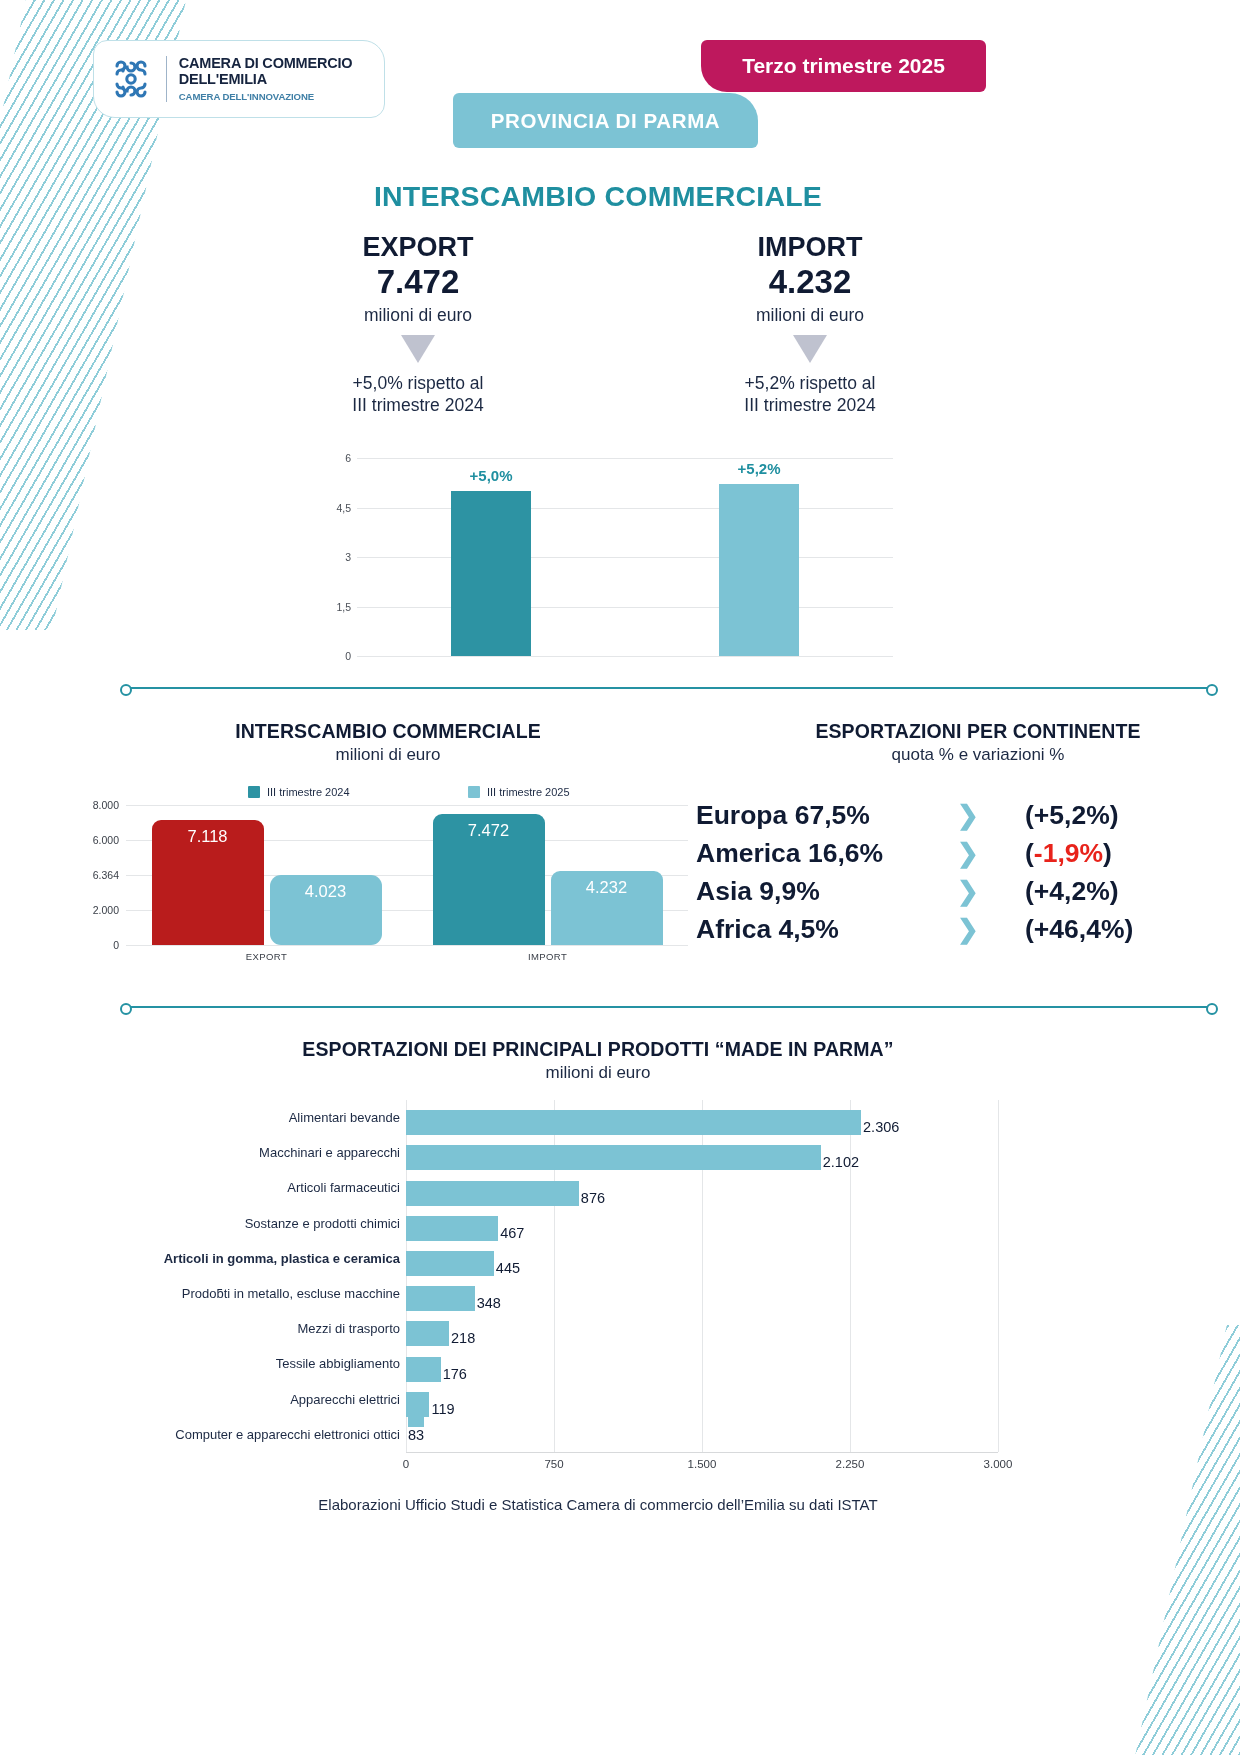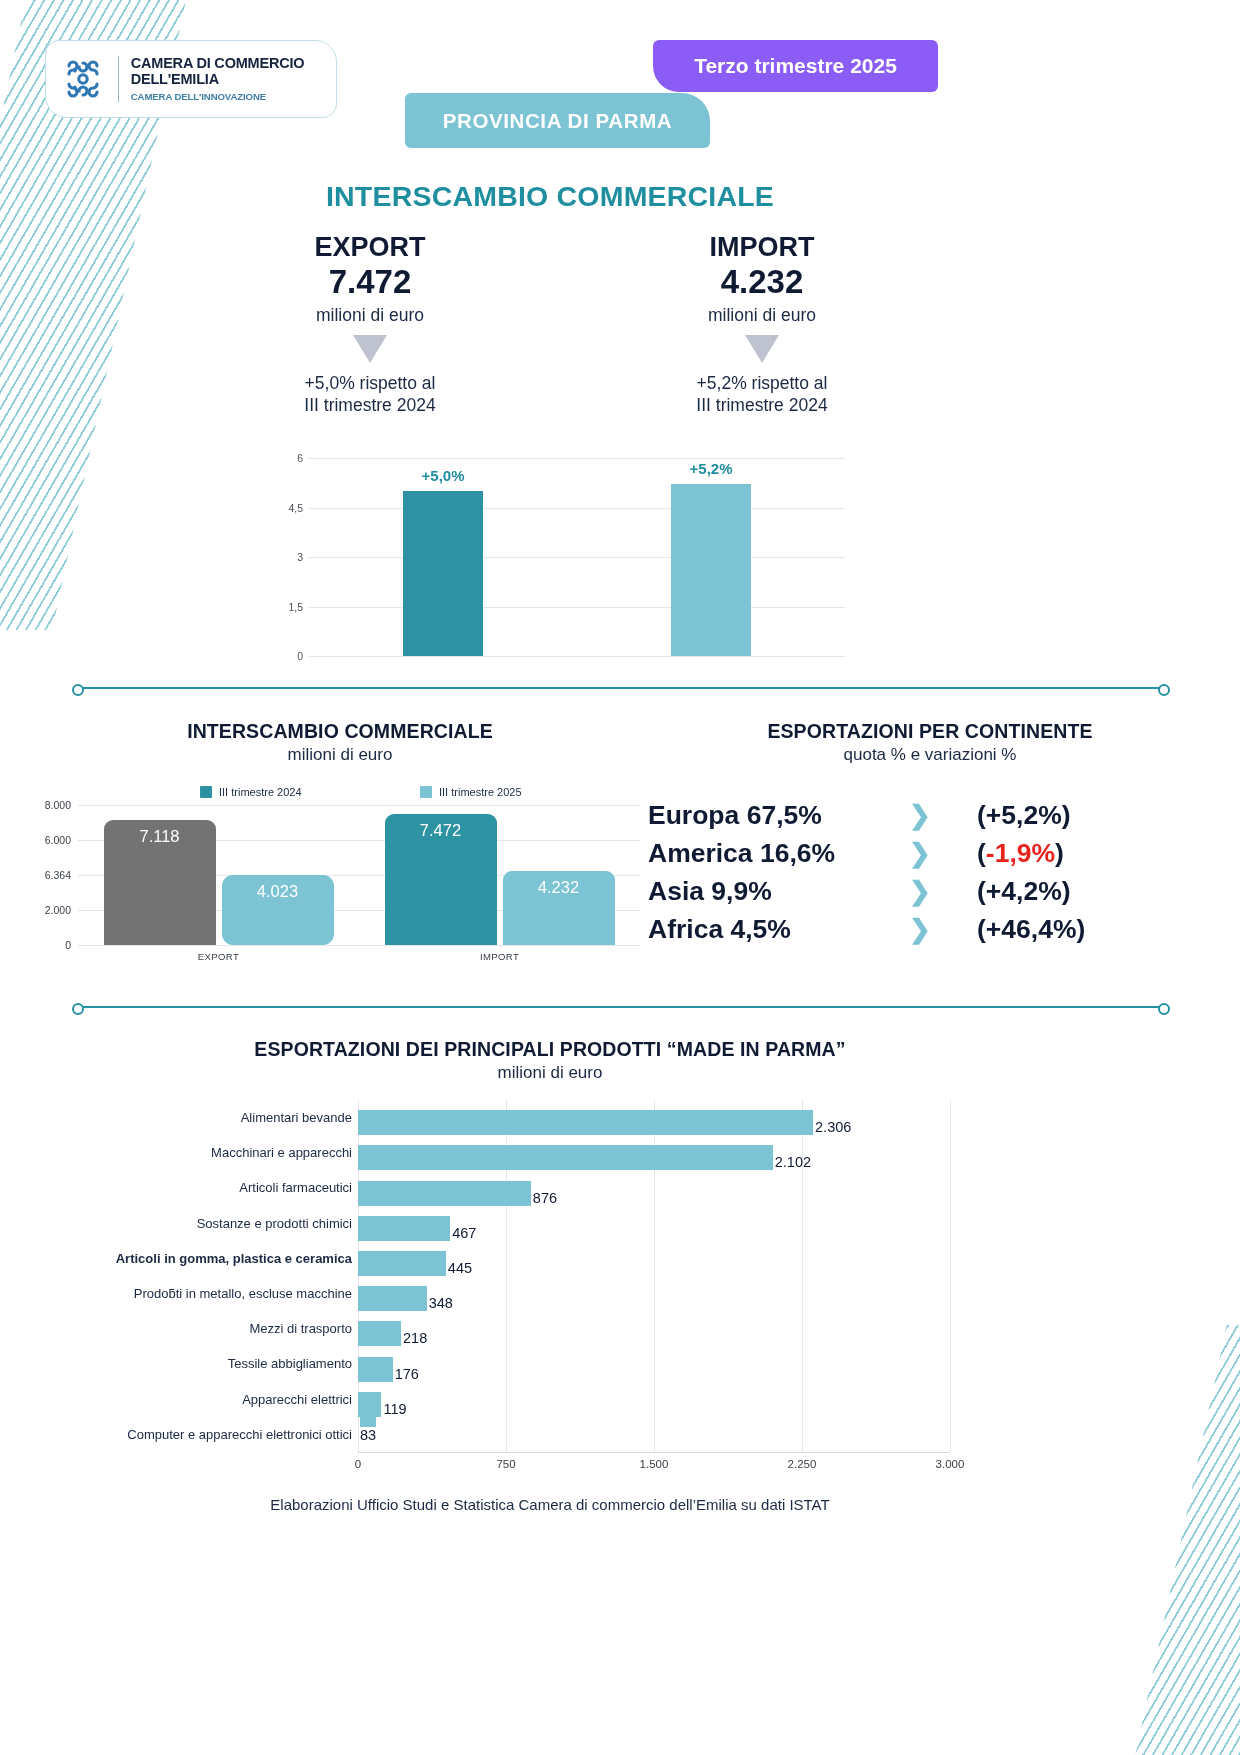--- a/index.html
+++ b/index.html
@@ -41,21 +41,21 @@
     z-index: 0;
   }
   .stripes-right-mask {
     position: absolute; right: 60px; bottom: -40px;
     width: 300px; height: 500px;
     background: #ffffff;
     transform: skewX(-12deg);
     z-index: 0;
   }
 
-  .page { position: relative; z-index: 2; width: 996px; height: 1755px; }
+  .page { position: relative; z-index: 2; width: 996px; height: 1755px; margin-left: 48px; }
 
   
   .logo-card {
     position: absolute; left: 45px; top: 40px;
     width: 292px; height: 78px;
     background: #fff;
     border: 1px solid #bfe0e8;
     border-radius: 14px 22px 14px 22px;
     display: flex; align-items: center; gap: 12px;
     padding: 8px 14px;
@@ -70,21 +70,21 @@
     position: absolute; left: 405px; top: 93px;
     width: 305px; height: 55px;
     background: #7cc3d4;
     border-radius: 6px 28px 6px 6px;
     display: flex; align-items: center; justify-content: center;
     color: #ffffff; font-size: 20.5px; font-weight: 700; letter-spacing: .6px;
   }
   .banner-quarter {
     position: absolute; right: 58px; top: 40px;
     width: 285px; height: 52px;
-    background: #8b5cf6;
+    background: #be185d;
     border-radius: 6px 6px 6px 26px;
     display: flex; align-items: center; justify-content: center;
     color: #ffffff; font-size: 21px; font-weight: 700;
   }
 
   
   .sec1-title {
     position: absolute; top: 180px; left: 0; width: 1100px;
     text-align: center;
     font-size: 28.5px; font-weight: 700; color: #1f8fa0; letter-spacing: .2px;
@@ -308,21 +308,21 @@
         </div>
         <div class="c2-grid" style="top: 70px;">
           <span class="c2-ytick">6.364</span>
         </div>
         <div class="c2-grid" style="top: 35px;">
           <span class="c2-ytick">6.000</span>
         </div>
         <div class="c2-grid" style="top: 0px;">
           <span class="c2-ytick">8.000</span>
         </div>
-        <div class="c2-bar" style="height: 124.565px; width: 112px; left: 25.5px; background: #737373;">
+        <div class="c2-bar" style="height: 124.565px; width: 112px; left: 25.5px; background: #b91c1c;">
           <span class="c2-lbl">7.118</span>
         </div>
         <div class="c2-bar" style="height: 70.4025px; width: 112px; left: 143.5px; background: rgb(124, 195, 212); border-radius: 11px;">
           <span class="c2-lbl">4.023</span>
         </div>
         <div class="c2-xcat" style="left: 140.5px;">EXPORT</div>
         <div class="c2-bar" style="height: 130.76px; width: 112px; left: 306.5px; background: rgb(45, 147, 163);">
           <span class="c2-lbl">7.472</span>
         </div>
         <div class="c2-bar" style="height: 74.06px; width: 112px; left: 424.5px; background: rgb(124, 195, 212);">

